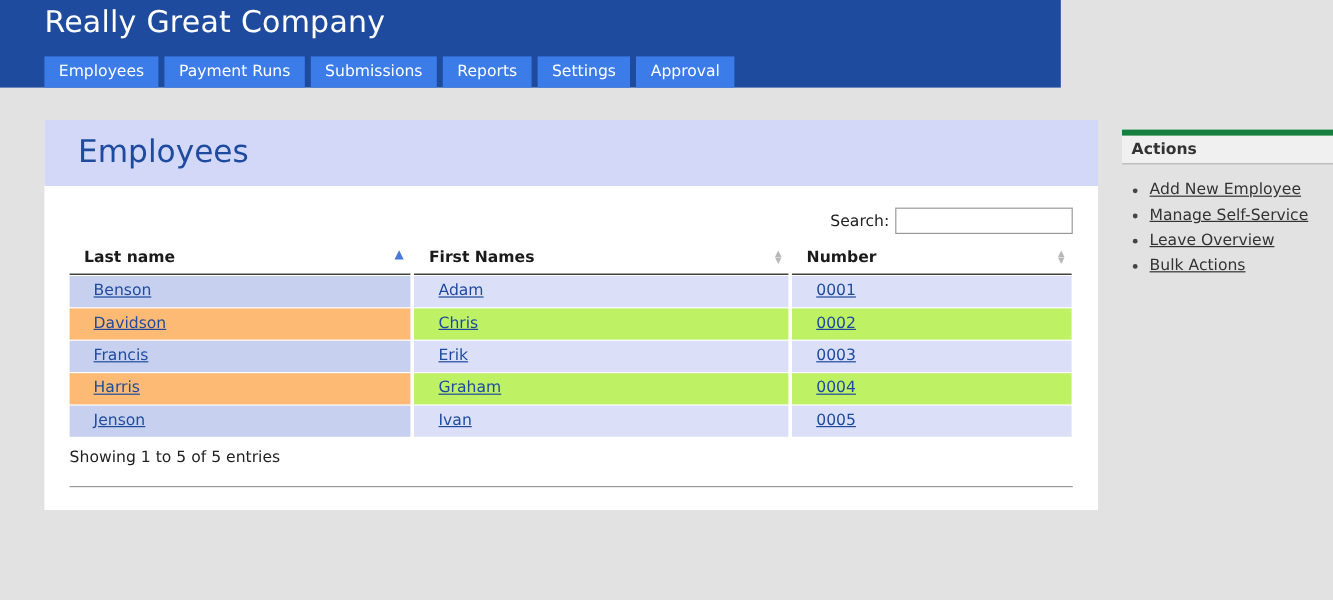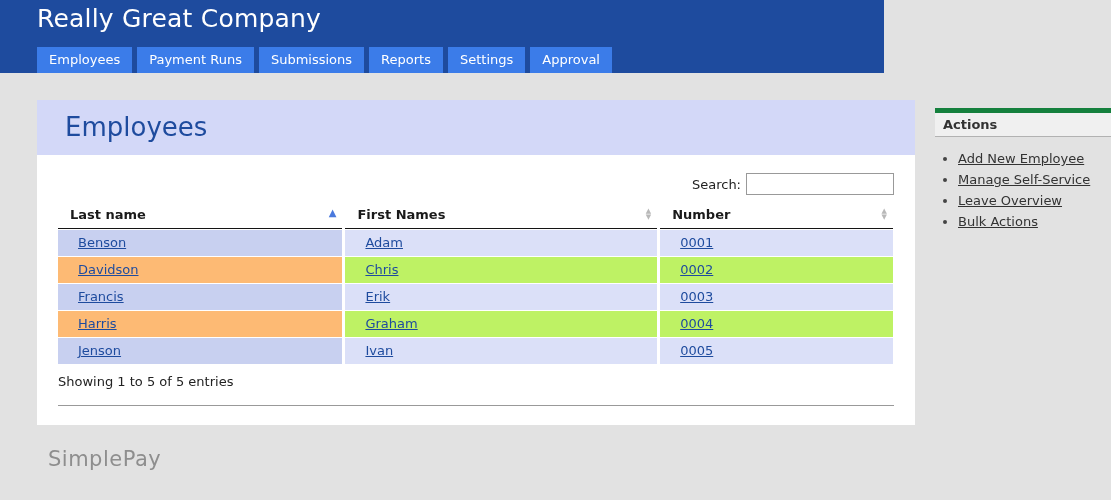--- a/index.html
+++ b/index.html
@@ -146,15 +146,14 @@
   <div class="sidebar">
     <div class="actions-header">Actions</div>
     <ul class="actions-list">
       <li><a href="#">Add New Employee</a></li>
       <li><a href="#">Manage Self-Service</a></li>
       <li><a href="#">Leave Overview</a></li>
       <li><a href="#">Bulk Actions</a></li>
     </ul>
   </div>
 
-  <div class="footer-logo">SimplePay</div>
 
 </div>
 
 </body></html>

